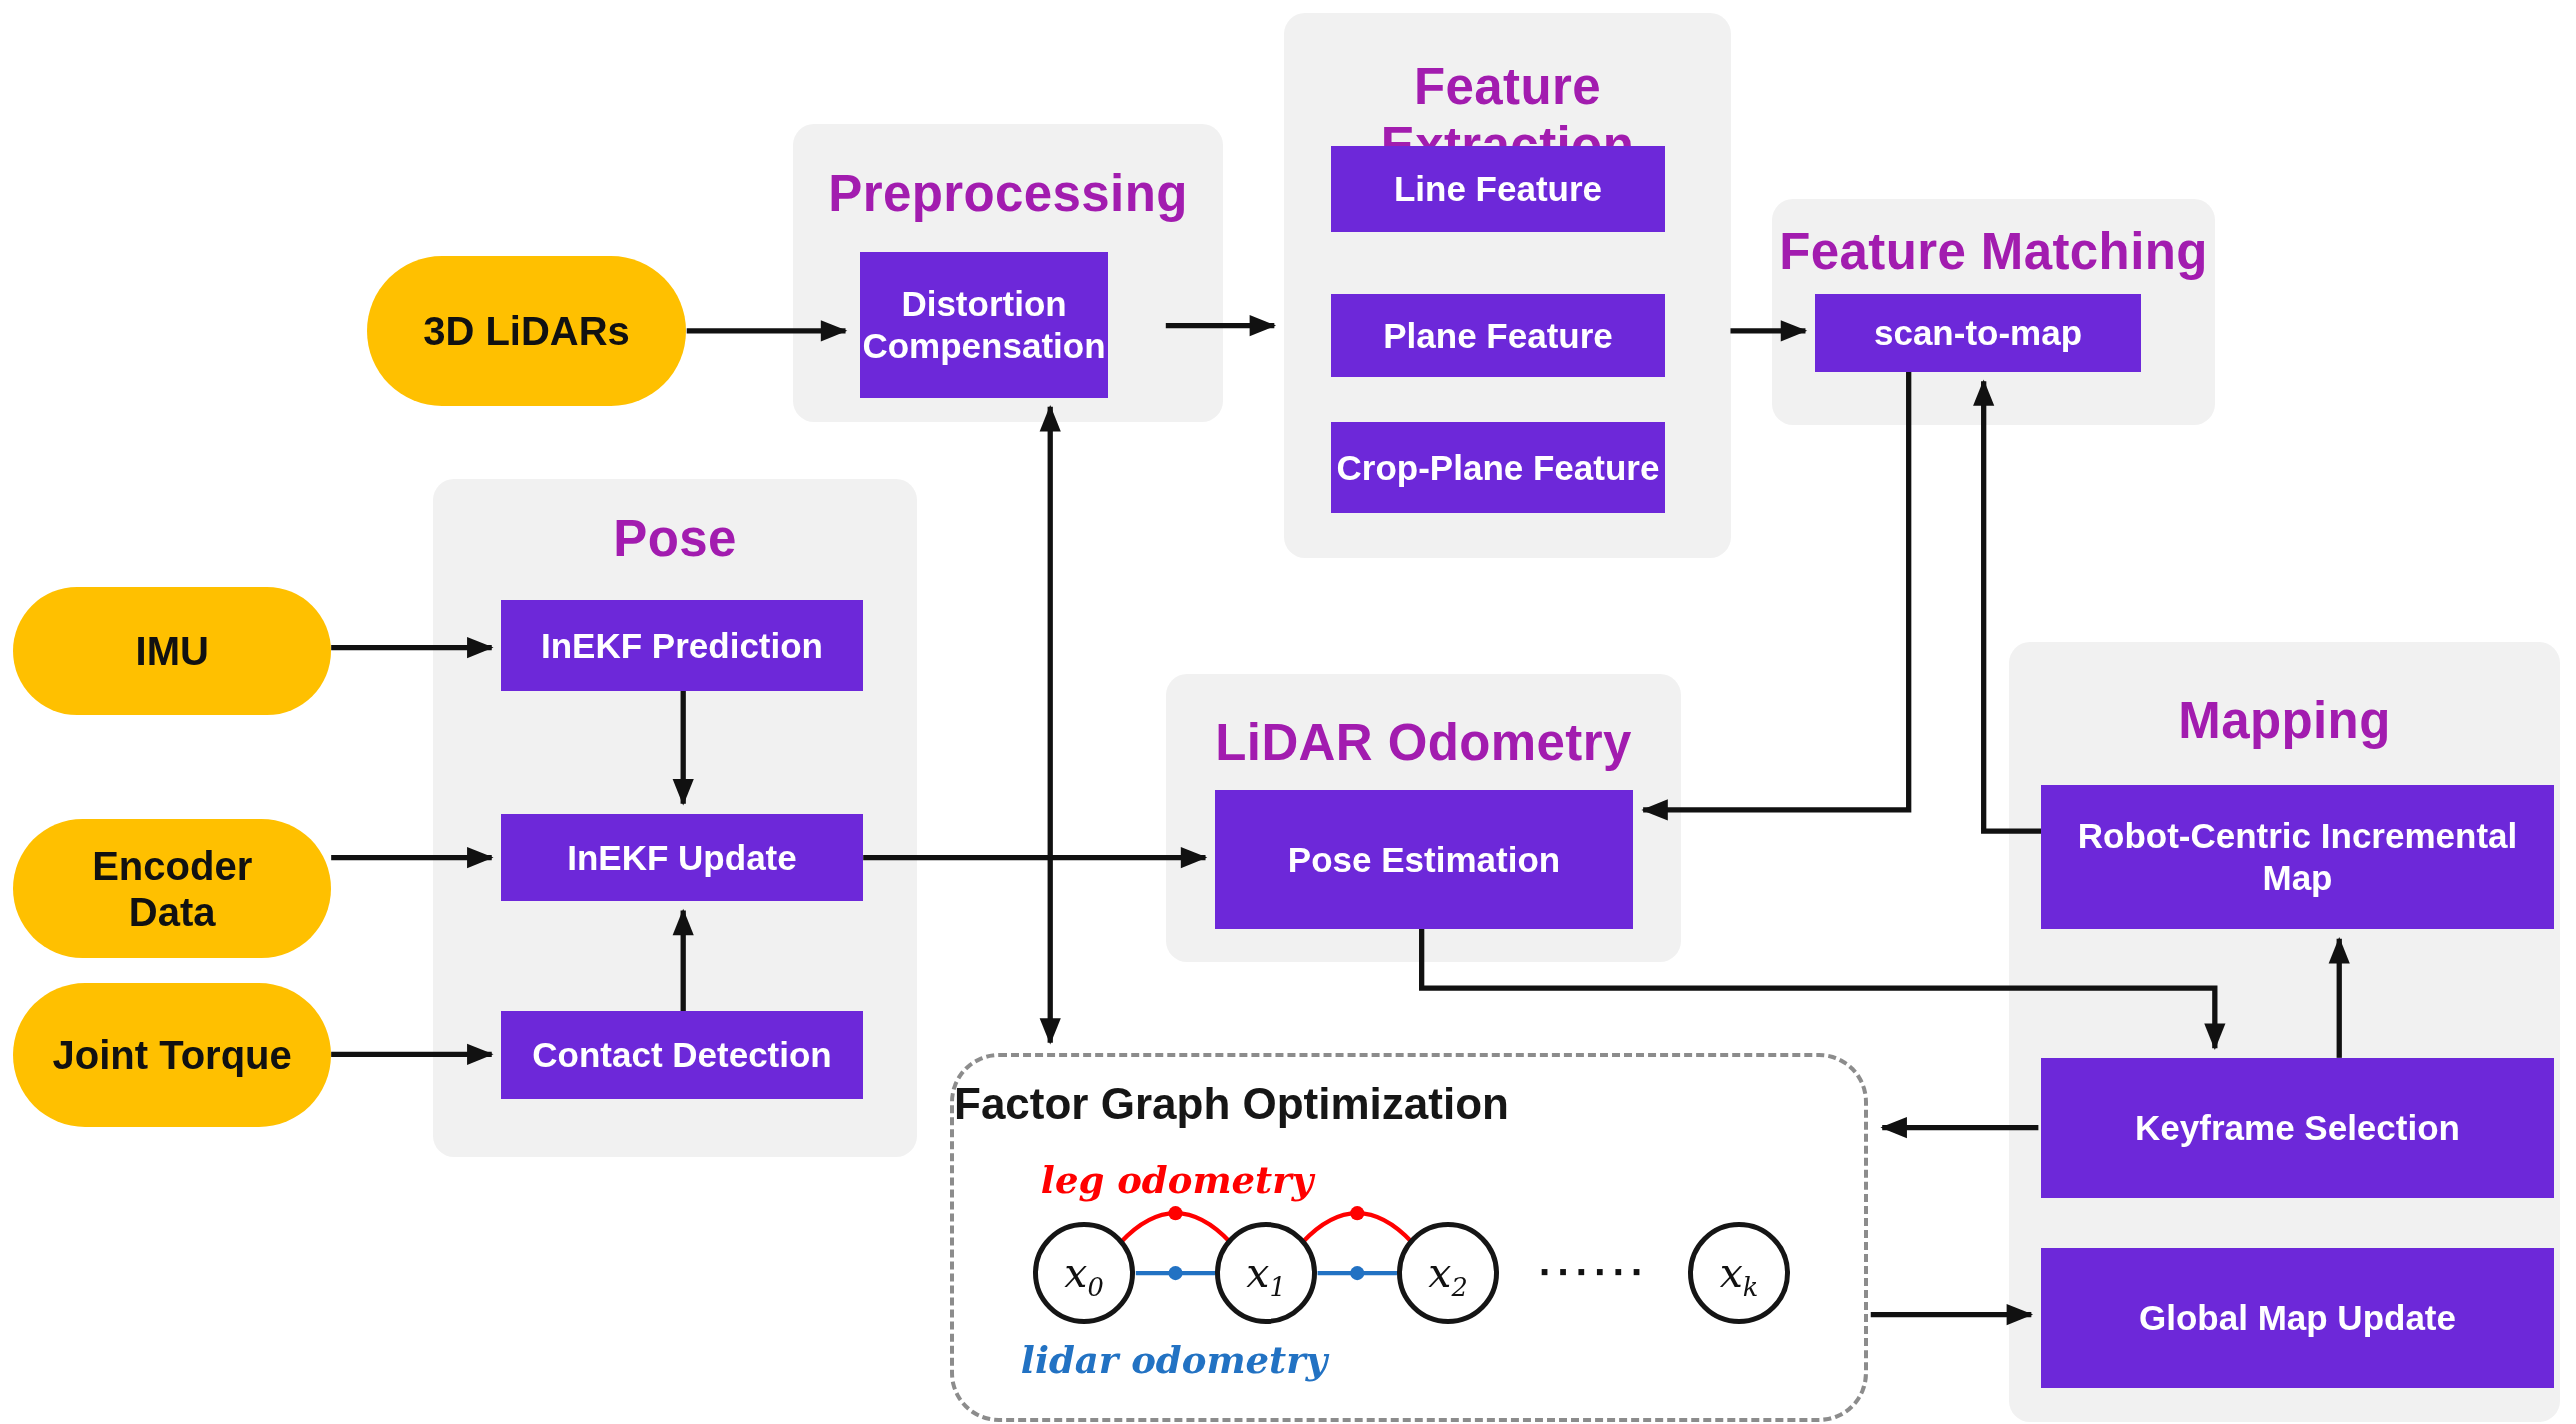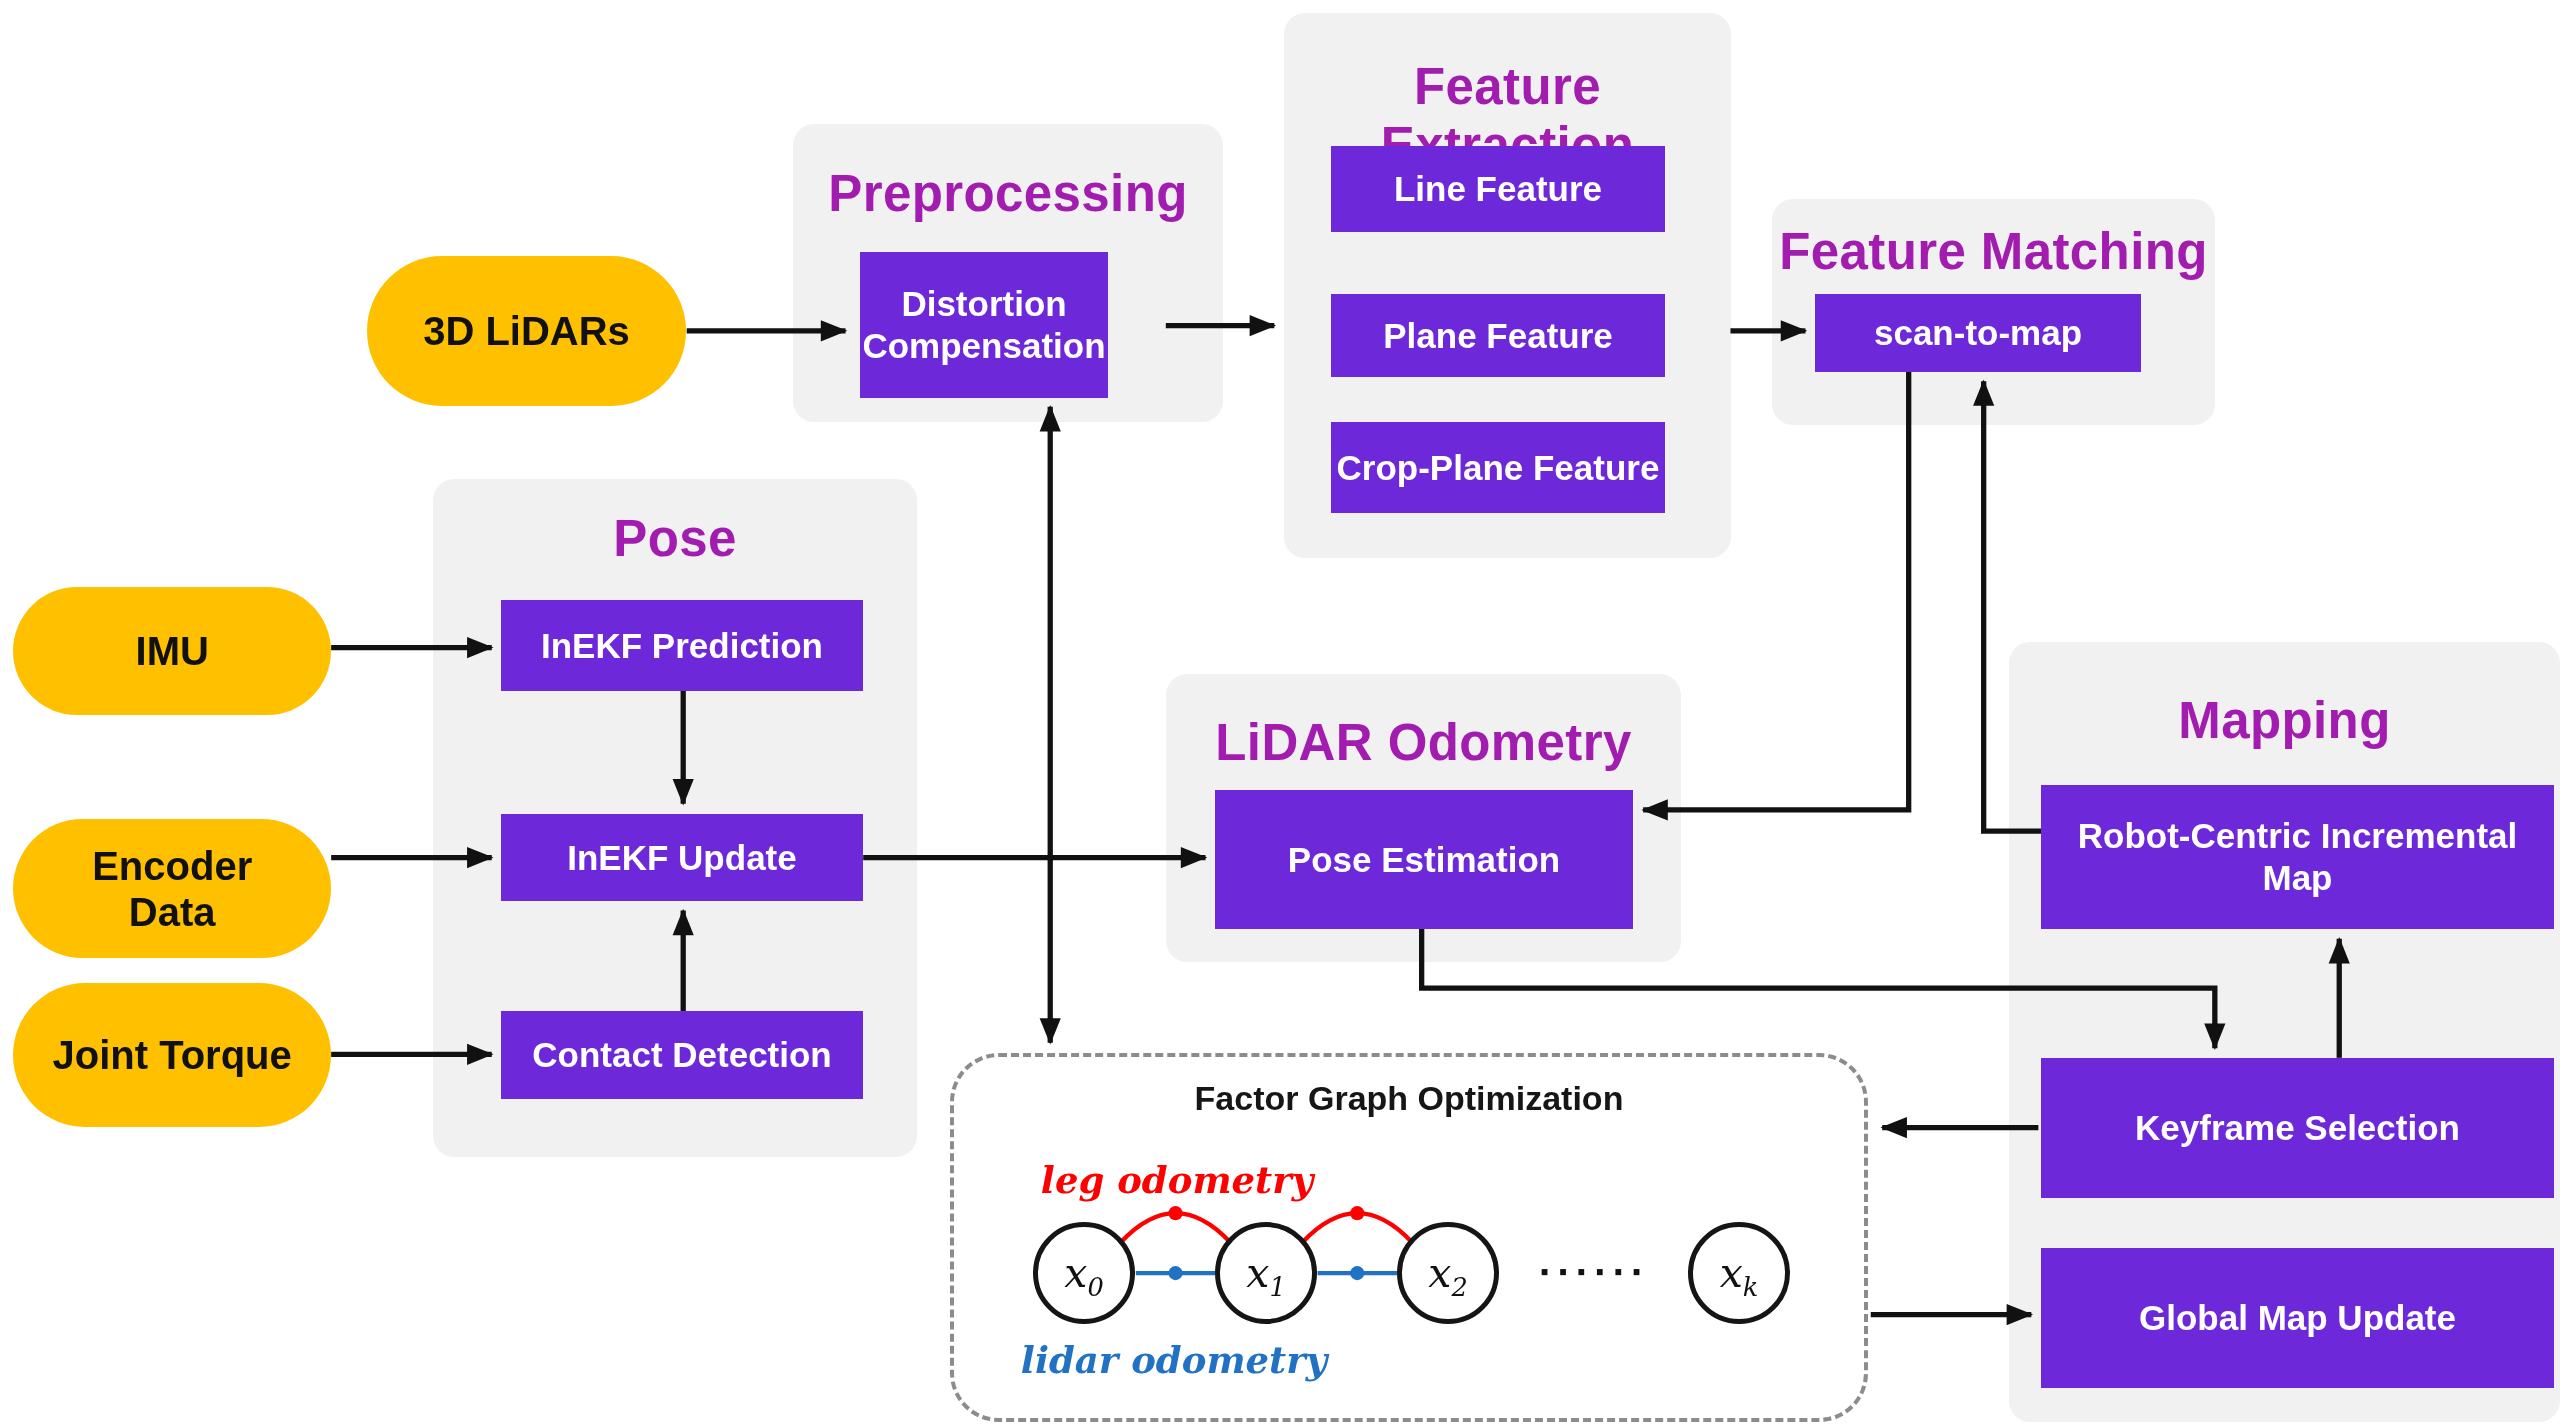--- a/index.html
+++ b/index.html
@@ -95,22 +95,21 @@
     left: 950px; top: 1053px; width: 918px; height: 369px;
     border: 4.4px dashed #8C8C8C;
     border-radius: 49px;
     box-sizing: border-box;
     background: transparent;
     z-index: 2;
   }
   #fg-title {
     position: absolute;
     left: 0; top: 22px; width: 100%;
-    text-align: center;
-    font-size: 34px; font-weight: 700; color: #161616;
+    font-size: 44px; font-weight: 700; color: #161616;
   }
   .fg-circle {
     position: absolute;
     width: 102px; height: 102px;
     border: 5.3px solid #151515;
     border-radius: 50%;
     background: #ffffff;
     box-sizing: border-box;
     display: flex; align-items: center; justify-content: center;
     z-index: 6;

